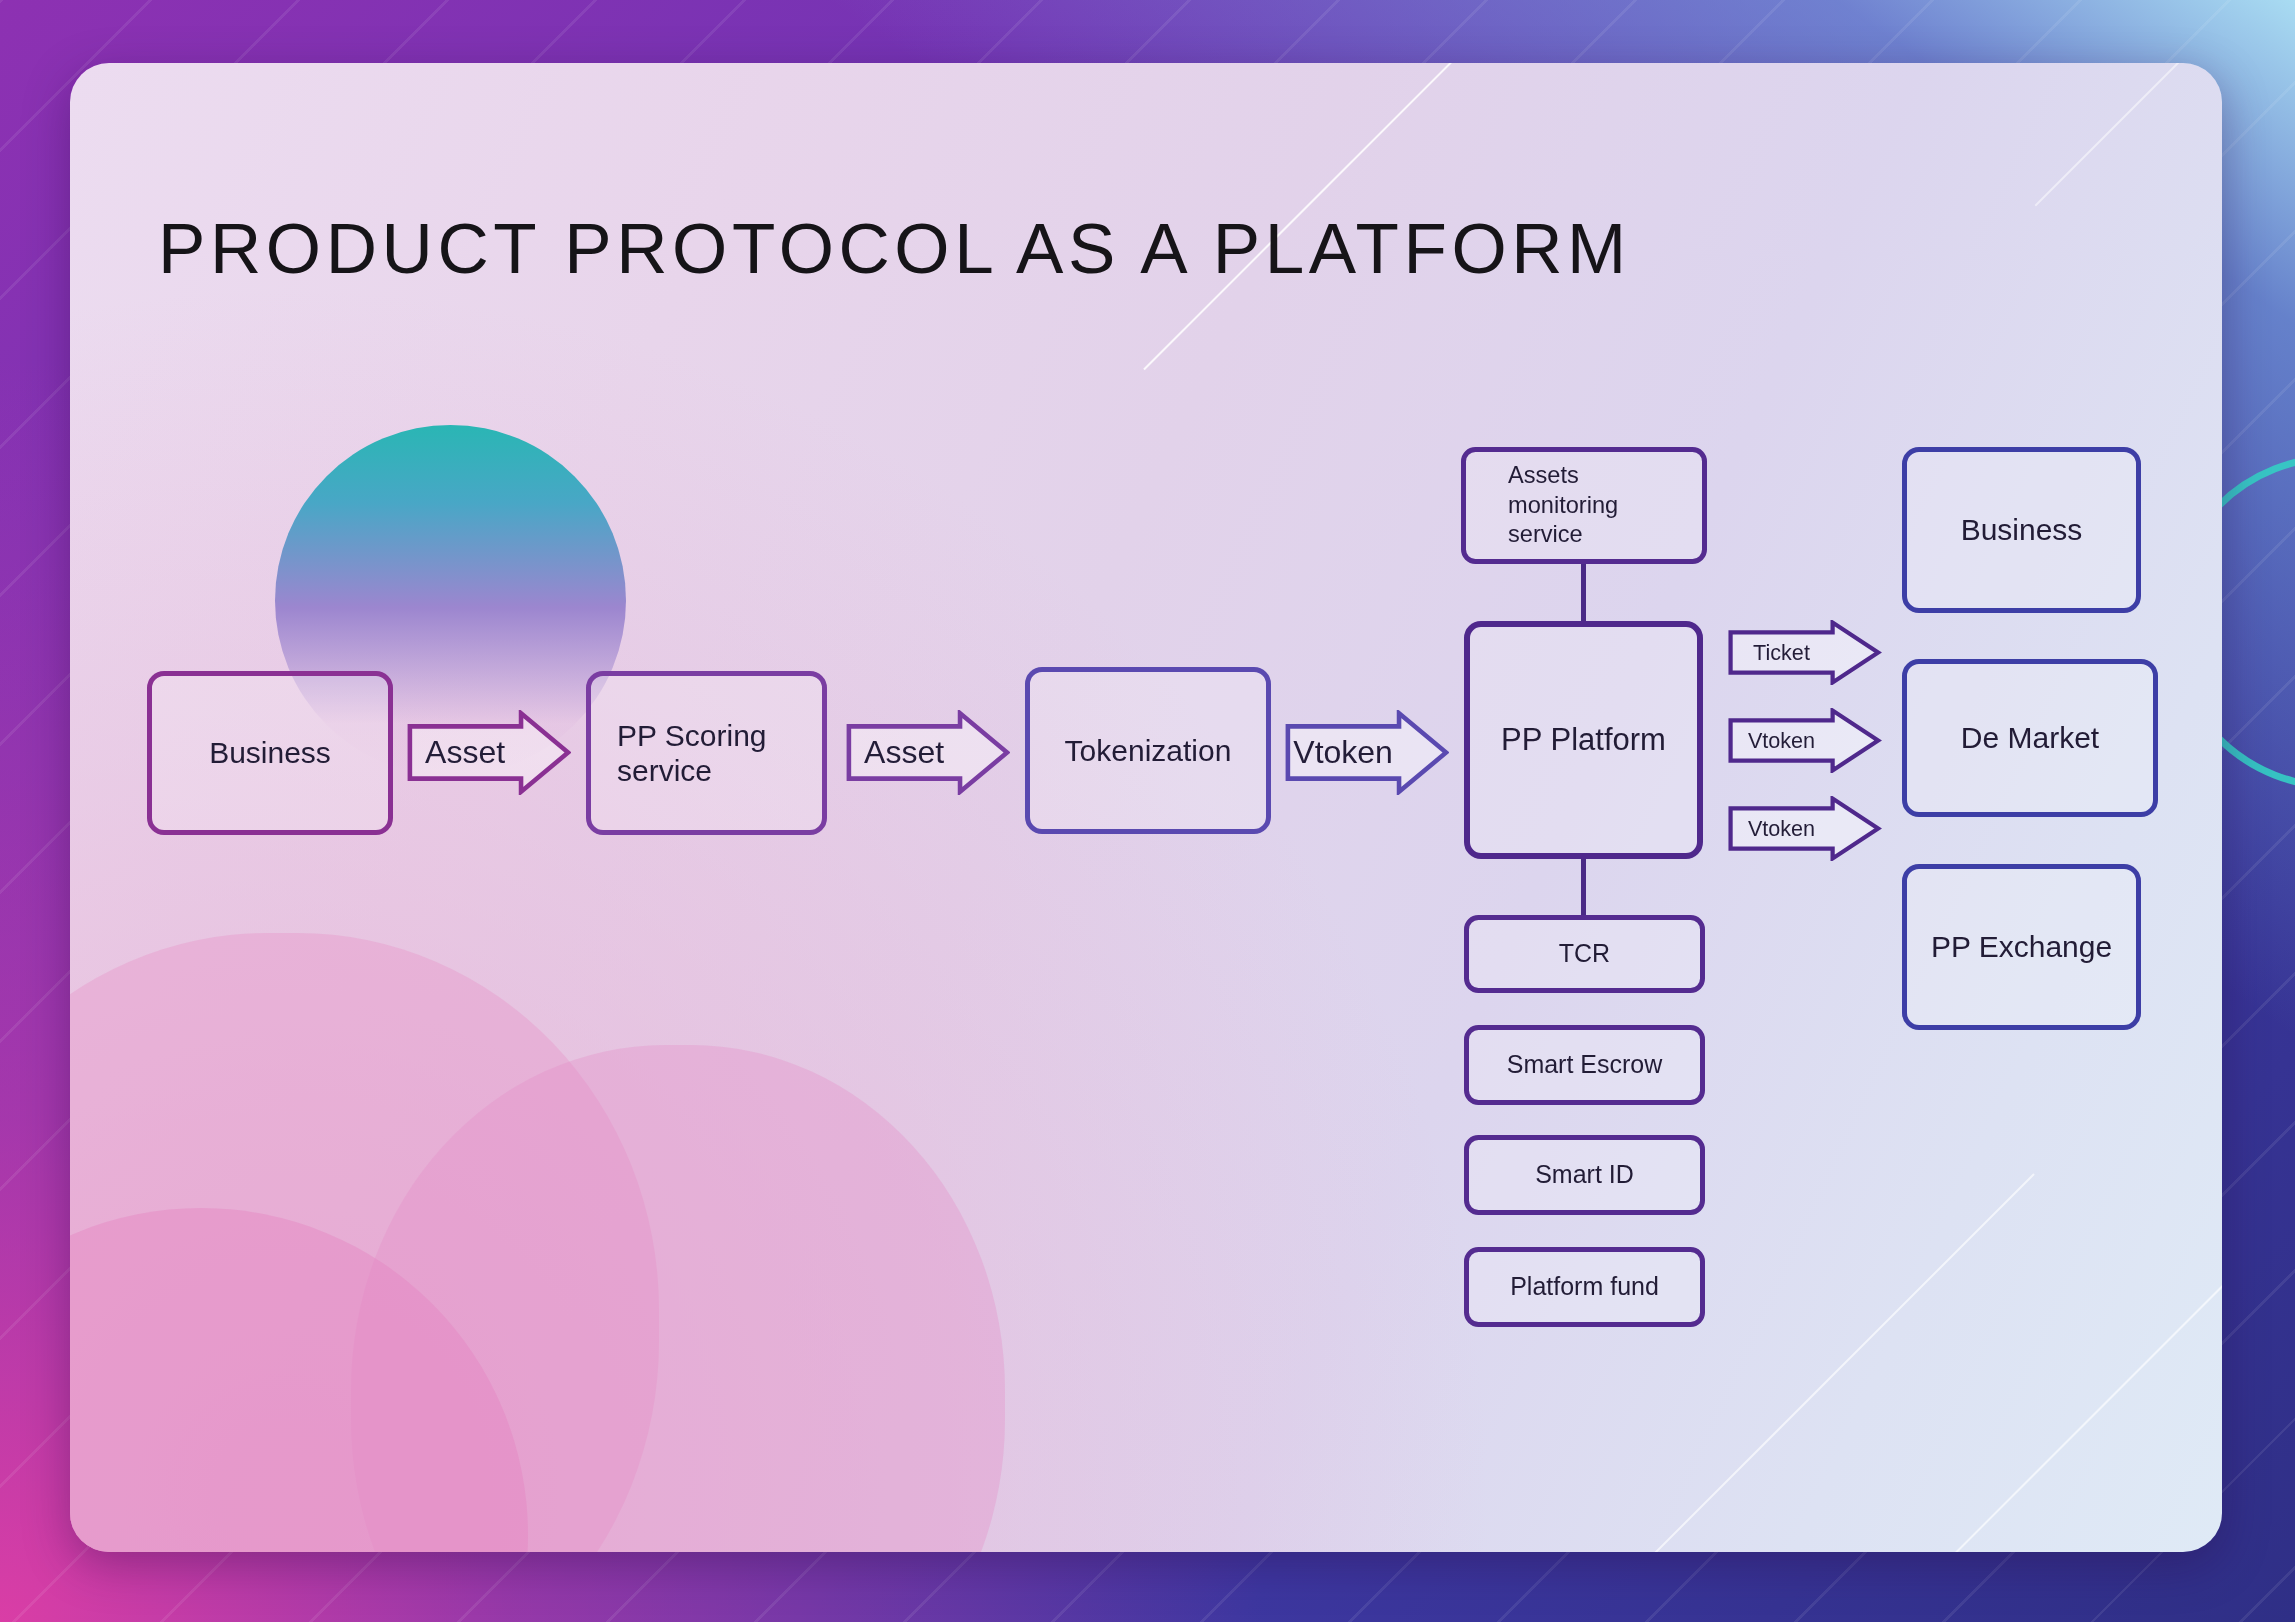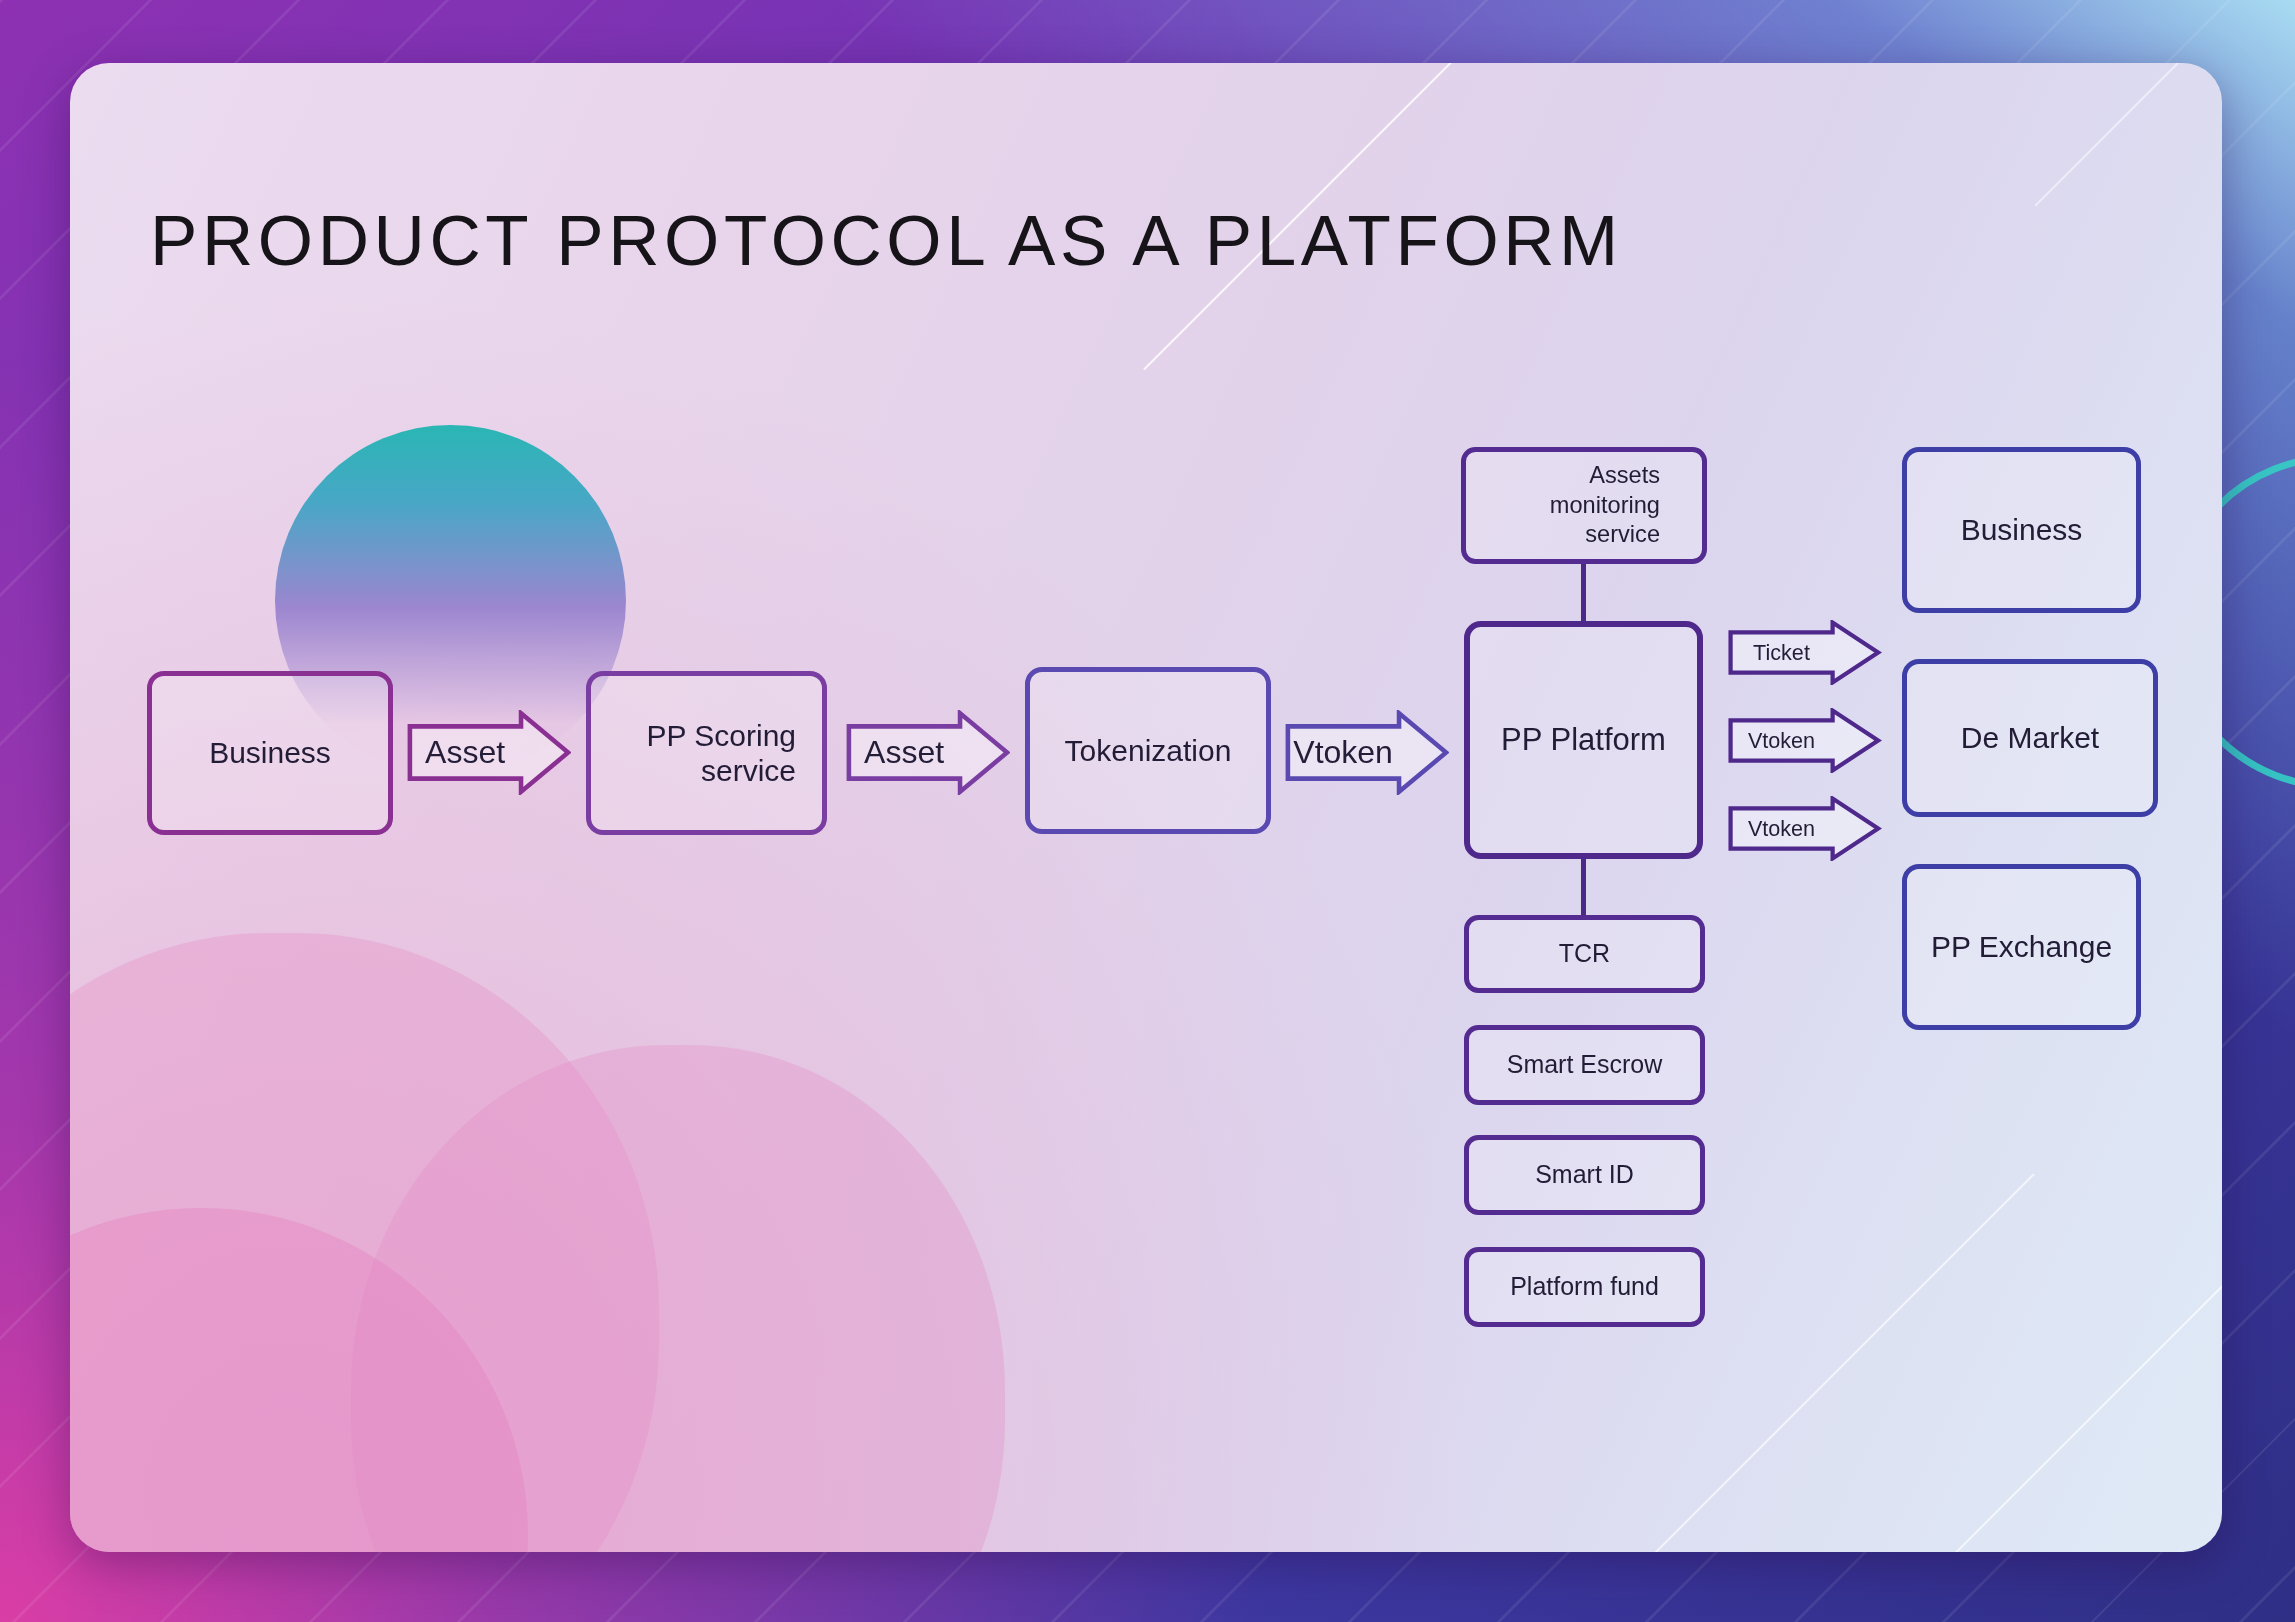--- a/index.html
+++ b/index.html
@@ -36,29 +36,29 @@
   .blob { border-radius:48%; }
   .blob-a { left:-164px; top:870px; width:753px; height:785px; background:rgba(232,148,200,0.38); }
   .blob-b { left:281px;  top:982px; width:654px; height:720px; background:rgba(230,142,198,0.34); }
   .blob-c { left:-196px; top:1145px; width:654px; height:654px; background:rgba(228,132,192,0.42); border-radius:50%; }
   .wline { height:2px; background:rgba(255,255,255,0.85); transform:rotate(-45deg); }
   .wl1 { left:1005px; top:139px;  width:471px; }
   .wl2 { left:1428px; top:1332px; width:628px; opacity:.75; }
   .wl3 { left:1729px; top:1387px; width:517px; opacity:.75; }
   .wl4 { left:1926px; top:47px;   width:268px; opacity:.6; }
   .title {
-    position:absolute; left:72px; top:131px; margin:8px;
+    position:absolute; left:72px; top:131px; margin:16px;
     font-size:71px; font-weight:300; letter-spacing:4.6px;
     color:#161418; line-height:1.1; white-space:nowrap;
   }
   .diagram { position:absolute; inset:0; }
   .node {
     position:absolute; box-sizing:border-box;
     display:flex; align-items:center; justify-content:center;
-    text-align:right; border-radius:17px;
+    text-align:left; border-radius:17px;
     background:rgba(255,255,255,0.20);
     color:#221c36; line-height:1.18; font-weight:400;
   }
   .b-magenta { border:5.9px solid #8a3093; }
   .b-purple  { border:5.9px solid #7a3da2; }
   .b-indigoL { border:5.9px solid #5a49b0; }
   .b-violet  { border:6.5px solid #4f288c; }
   .b-violet2 { border:5.9px solid #542b90; border-radius:14.4px; }
   .b-indigo  { border:5.9px solid #3d3ea6; }
   .fs-lg { font-size:30px; }

